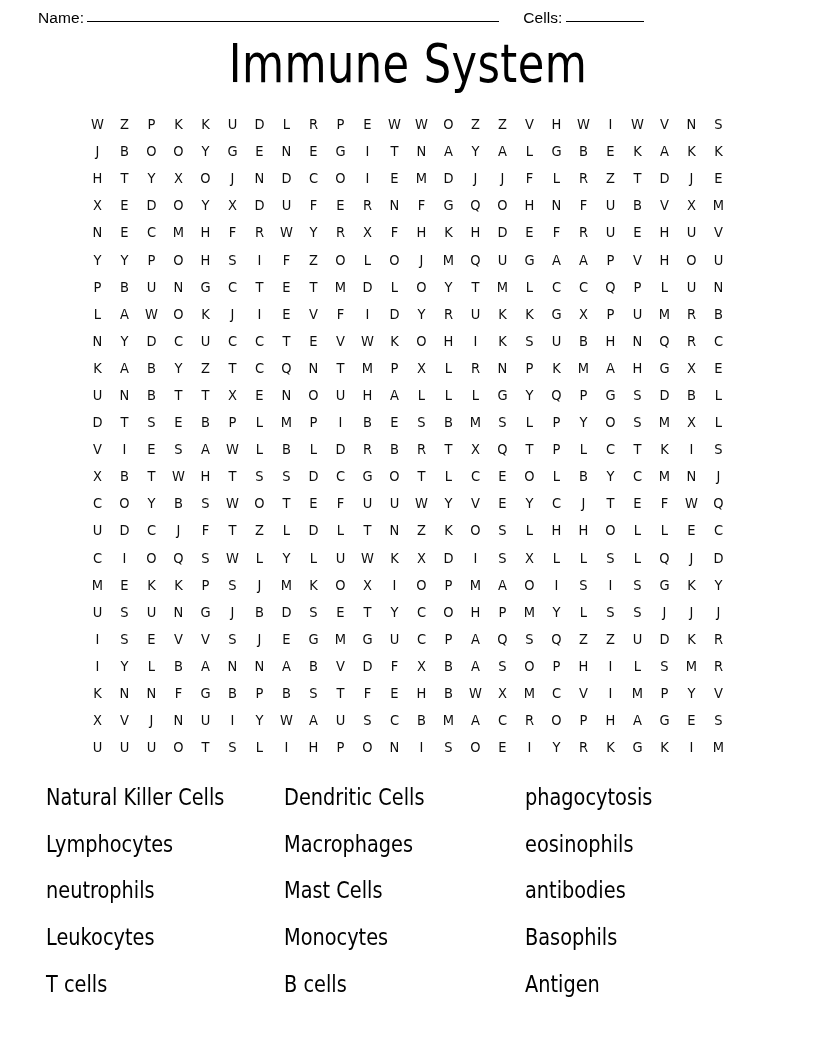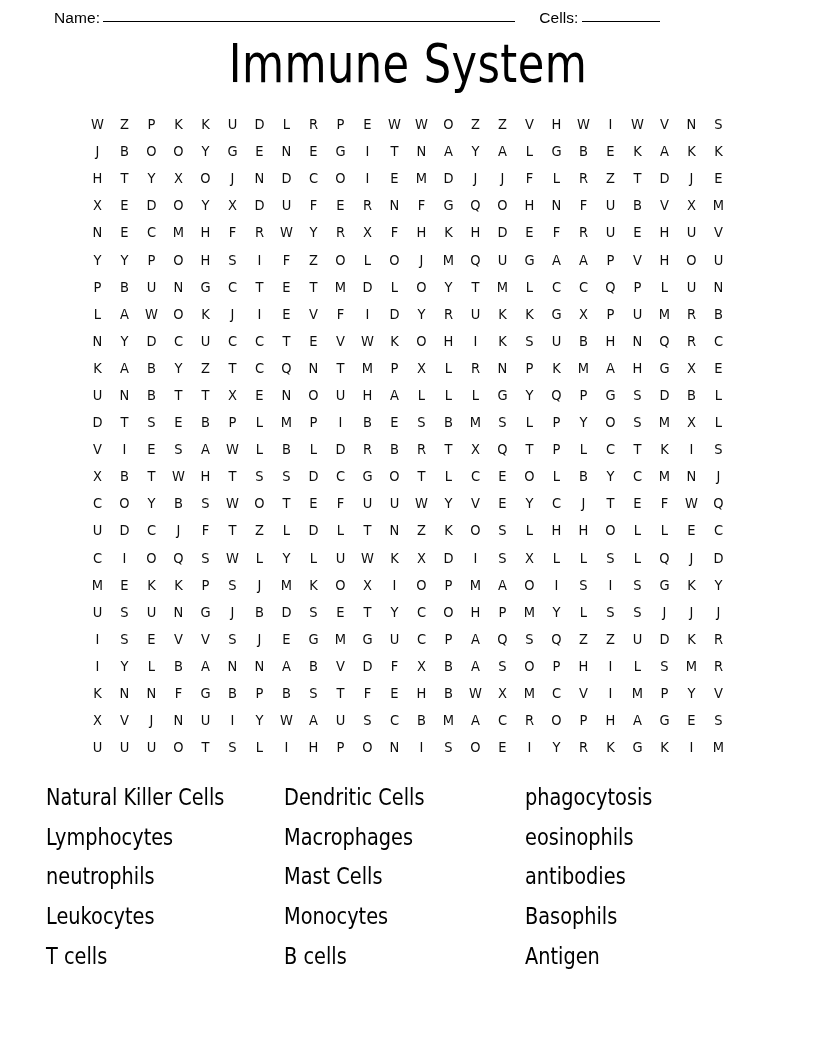--- a/index.html
+++ b/index.html
@@ -20,21 +20,21 @@
 
   
   .header-row {
     position: absolute;
     top: 0px;
     left: 0px;
     width: 816px;
     height: 26px;
     display: flex;
     align-items: flex-end;
-    padding: 0 38px 0 54px;
+    padding: 0 38px 0 38px;
   }
   .field {
     display: flex;
     align-items: baseline;
     white-space: nowrap;
   }
   .field-label {
     font-size: 15.5px;
     line-height: 17px;
     letter-spacing: 0.1px;
@@ -92,21 +92,21 @@
   }
 
   
   .wordlist {
     position: absolute;
     top: 780px;
     left: 46px;
     width: 716px;
     display: grid;
     grid-template-columns: 238px 241px auto;
-    row-gap: 4px;
+    row-gap: 11px;
   }
   .word {
     font-family: "DejaVu Sans", sans-serif;
     font-size: 23px;
     line-height: 35.7px;
     font-weight: 400;
     white-space: nowrap;
     transform: scaleX(0.84);
     transform-origin: left center;
     color: #000;

